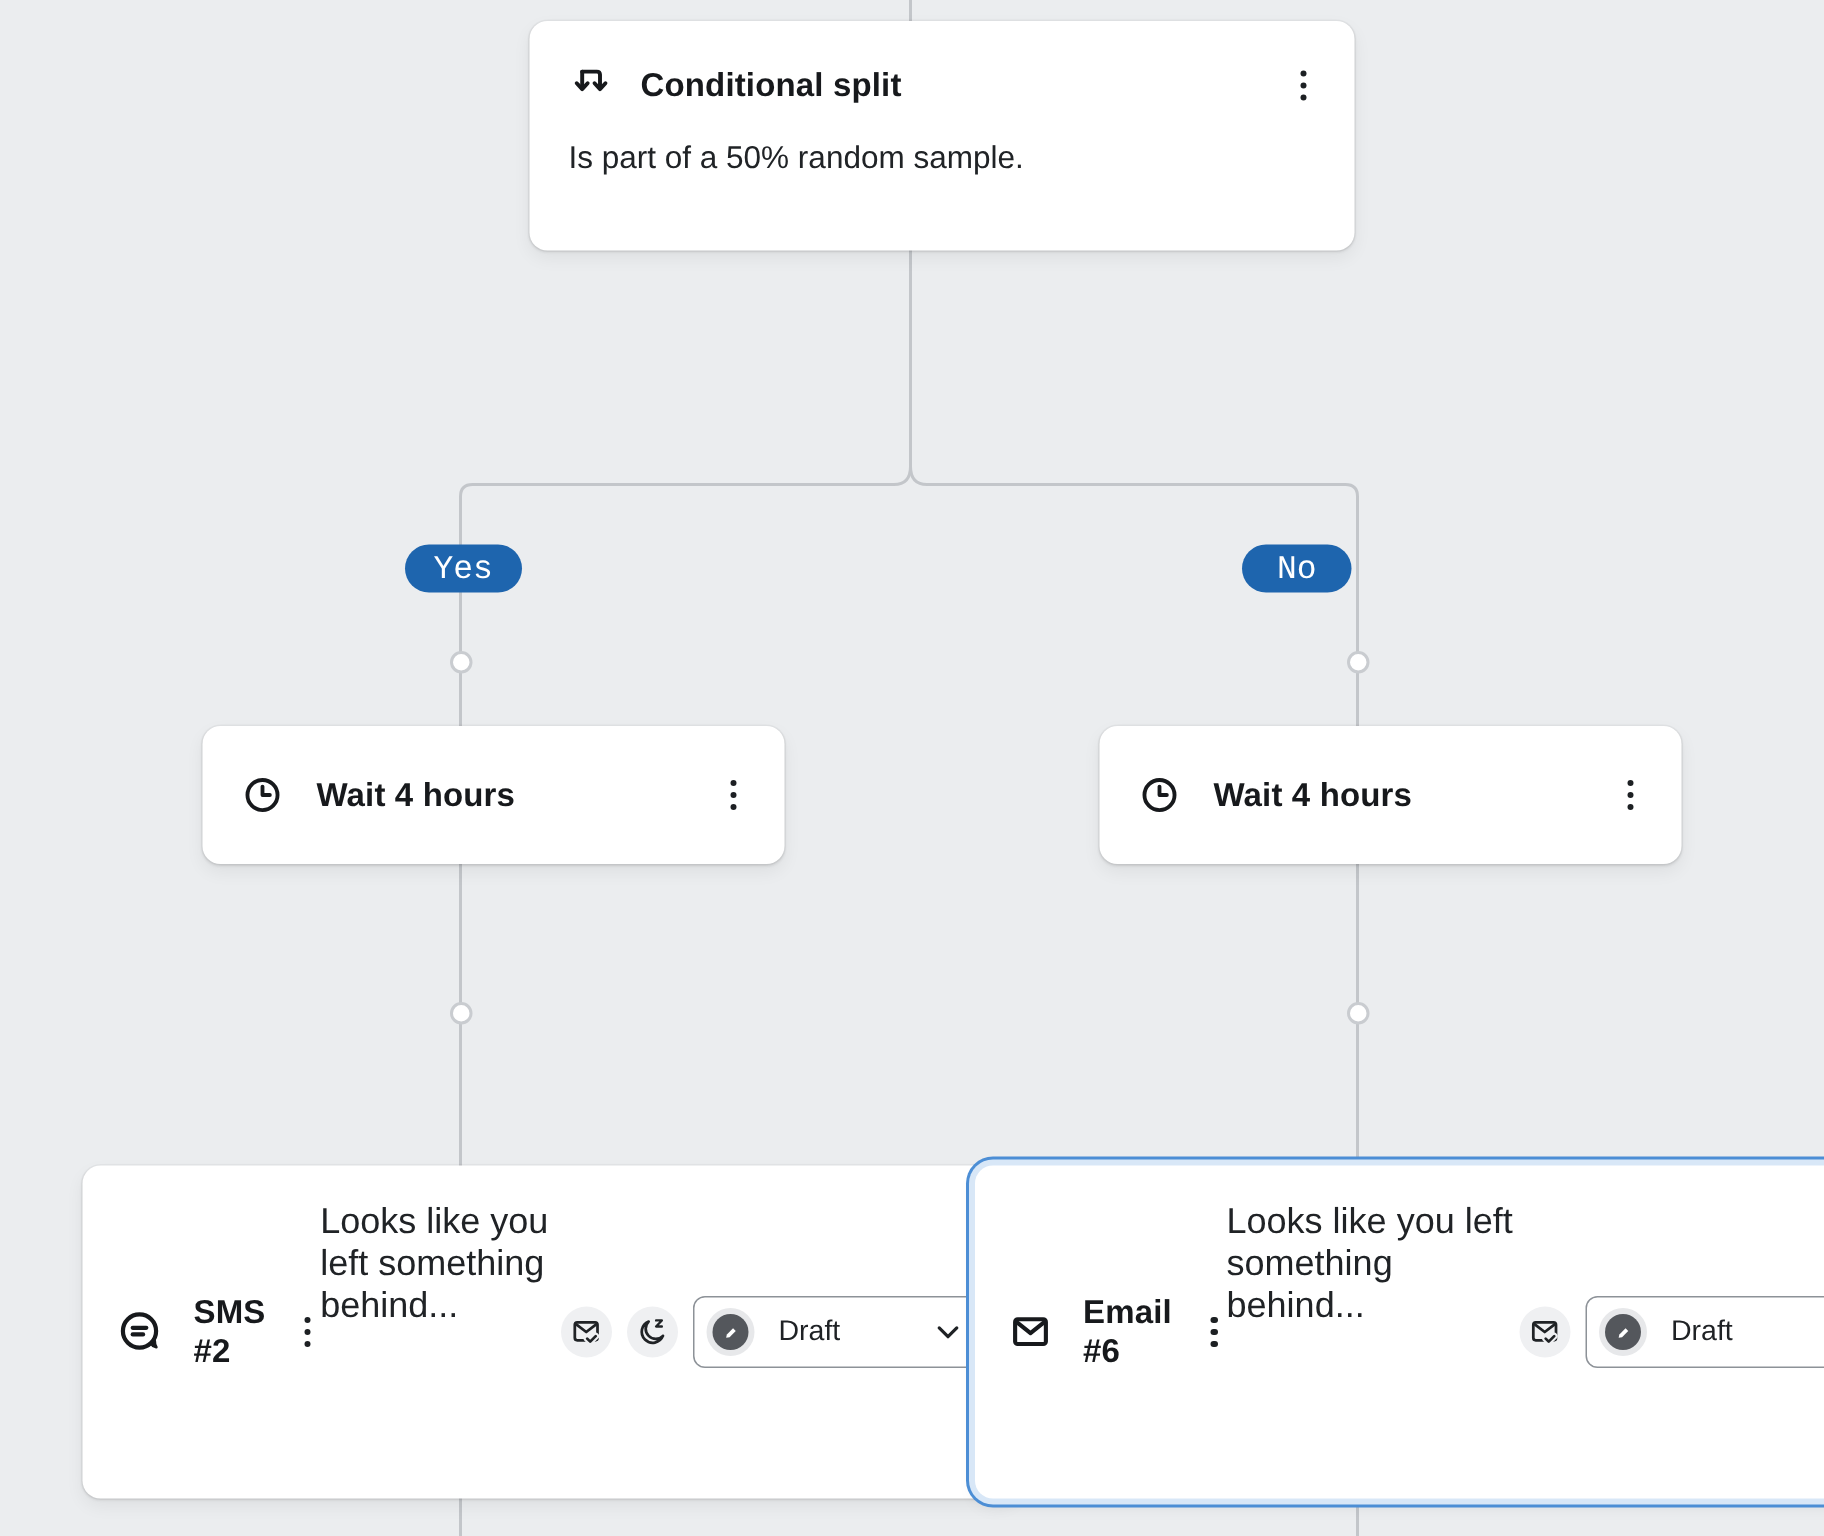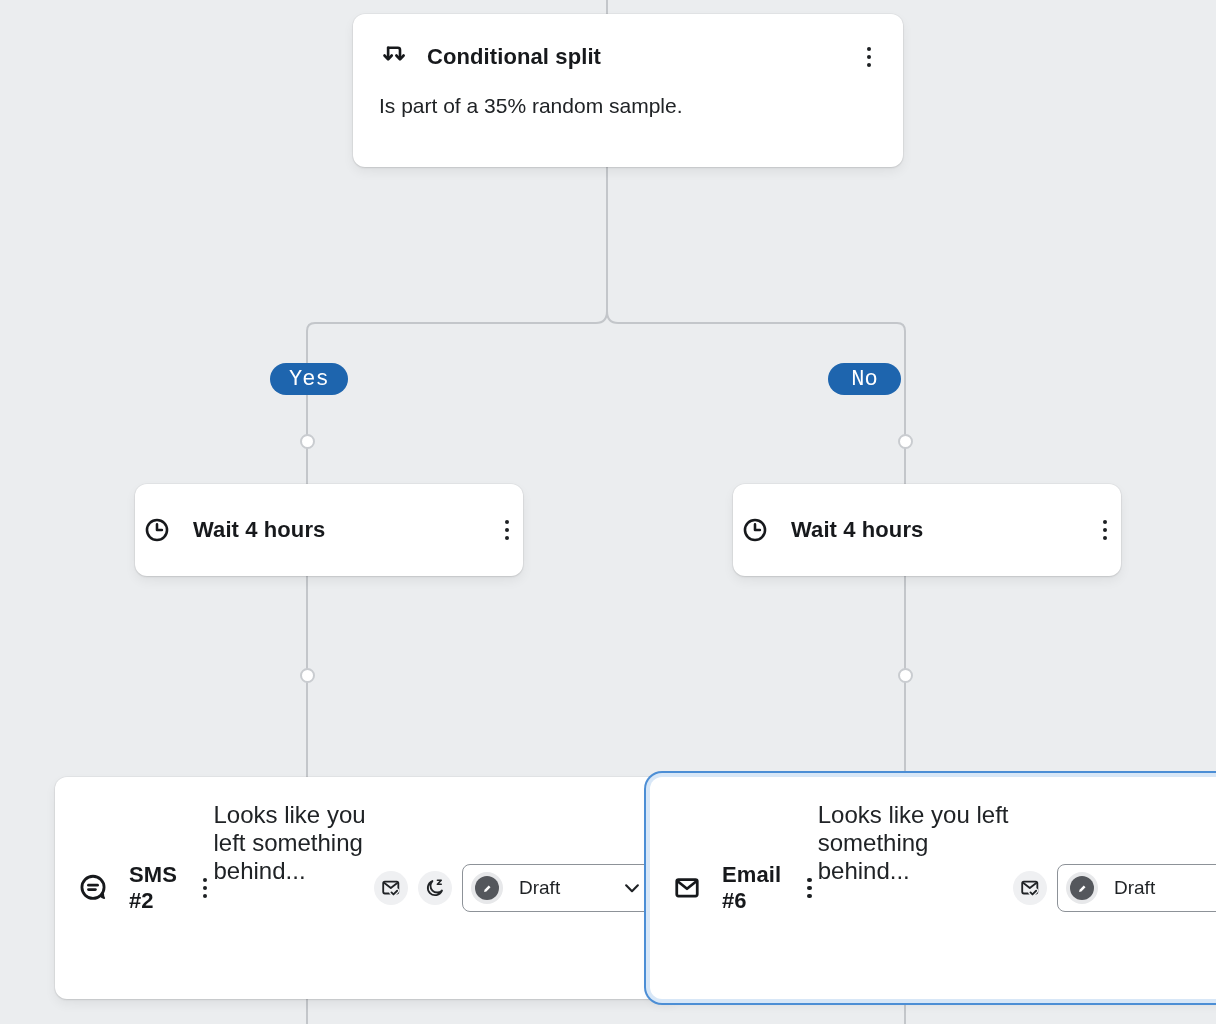--- a/index.html
+++ b/index.html
@@ -24,21 +24,21 @@
   .hdr-icon{flex:0 0 auto;display:flex;align-items:center;justify-content:center;}
   .kebab{margin-left:auto;display:flex;flex-direction:column;align-items:center;gap:3.5px;
          padding:4px 6px;cursor:pointer;background:none;border:none;}
   .kebab i{width:4.5px;height:4.5px;border-radius:50%;background:#1d2023;display:block;}
 
   .cond-card{left:331px;top:14px;width:550px;height:153px;padding:28px 26px 24px 26px;
              display:flex;flex-direction:column;}
   .cond-card .card-header{gap:18px;}
   .cond-desc{margin-top:22px;font-size:21px;color:#202326;}
 
-  .wait-card{width:388px;height:92px;top:484px;display:flex;align-items:center;padding:0 8px;}
+  .wait-card{width:388px;height:92px;top:484px;display:flex;align-items:center;padding:0 26px;}
   .wait-card .card-header{width:100%;gap:22px;}
   .wait-left{left:113px;}
   .wait-right{left:711px;}
 
   .msg-card{width:624px;height:222px;top:777px;padding:24px 22px 24px 22px;
             display:flex;flex-direction:row;justify-content:flex-end;}
   .msg-card .card-header{gap:20px;}
   .sms-card{left:33px;}
   .email-card{left:628px;
     box-shadow:0 0 0 4px #d8e7f7,0 0 0 6px #4c8ed5,0 5px 12px rgba(0,0,0,0.08);}
@@ -96,21 +96,21 @@
         <path d="M4.4 10.8 L7.3 13.9 L10.2 10.8"></path>
       </svg>
     </span>
     <span class="card-title">Conditional split</span>
     <button class="kebab">
         <i></i>
         <i></i>
         <i></i>
       </button>
   </div>
-  <div class="cond-desc">Is part of a 35% random sample.</div>
+  <div class="cond-desc">Is part of a 50% random sample.</div>
 </div>
 
 <div class="node-card wait-card wait-left">
   <div class="card-header">
     <span class="hdr-icon">
       <svg width="28" height="28" viewBox="0 0 24 24" fill="none" stroke="#17191c" stroke-width="2.2" stroke-linecap="round" stroke-linejoin="round">
         <circle cx="12" cy="12" r="8.6"></circle>
           <path d="M12 7.2 V12 H16.2"></path>
       </svg>
     </span>

